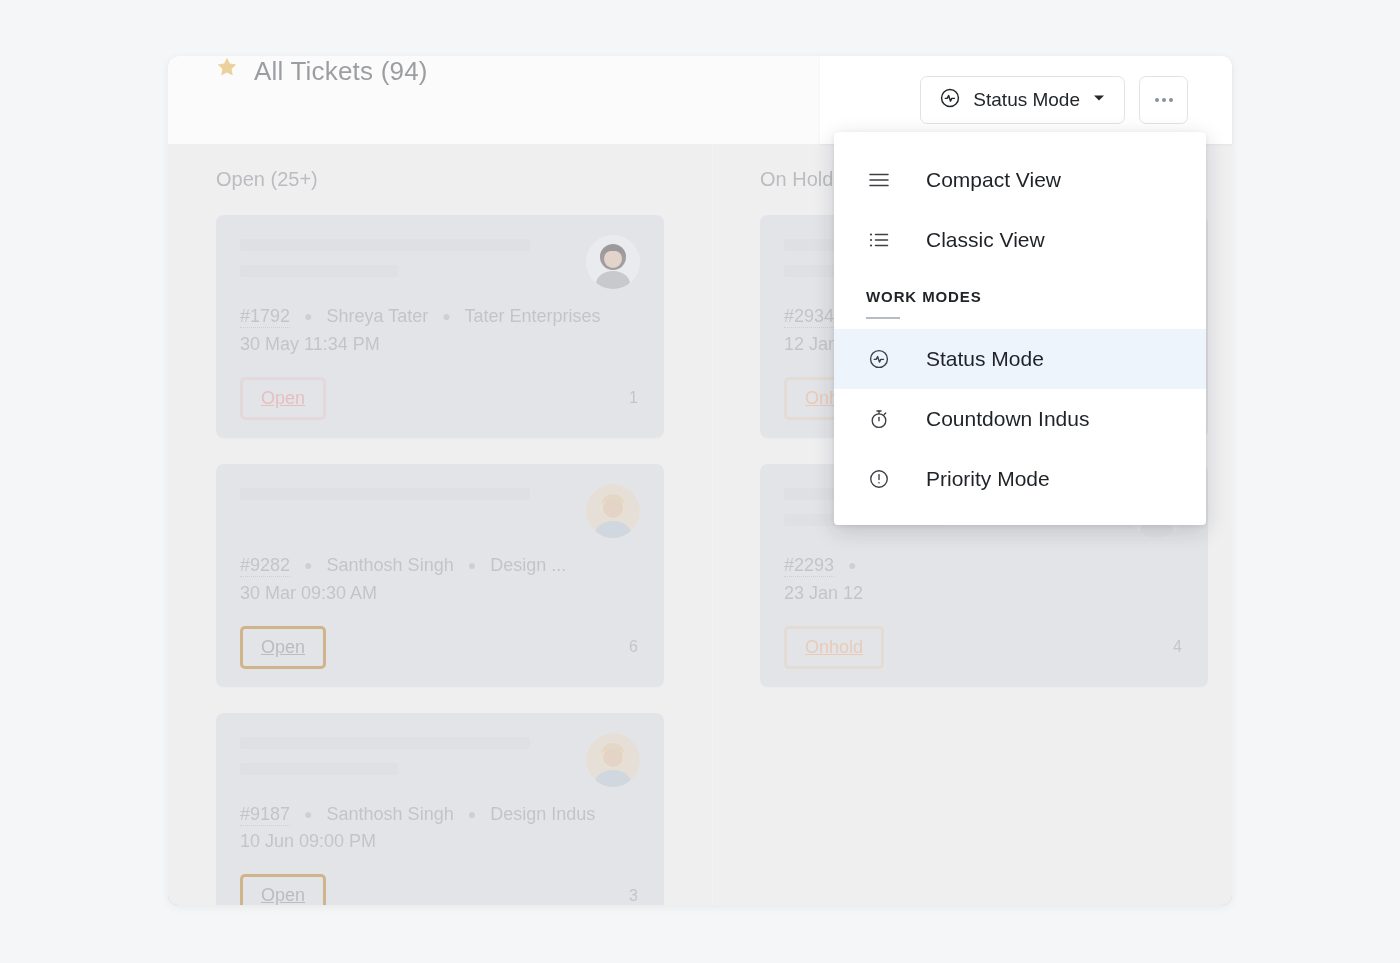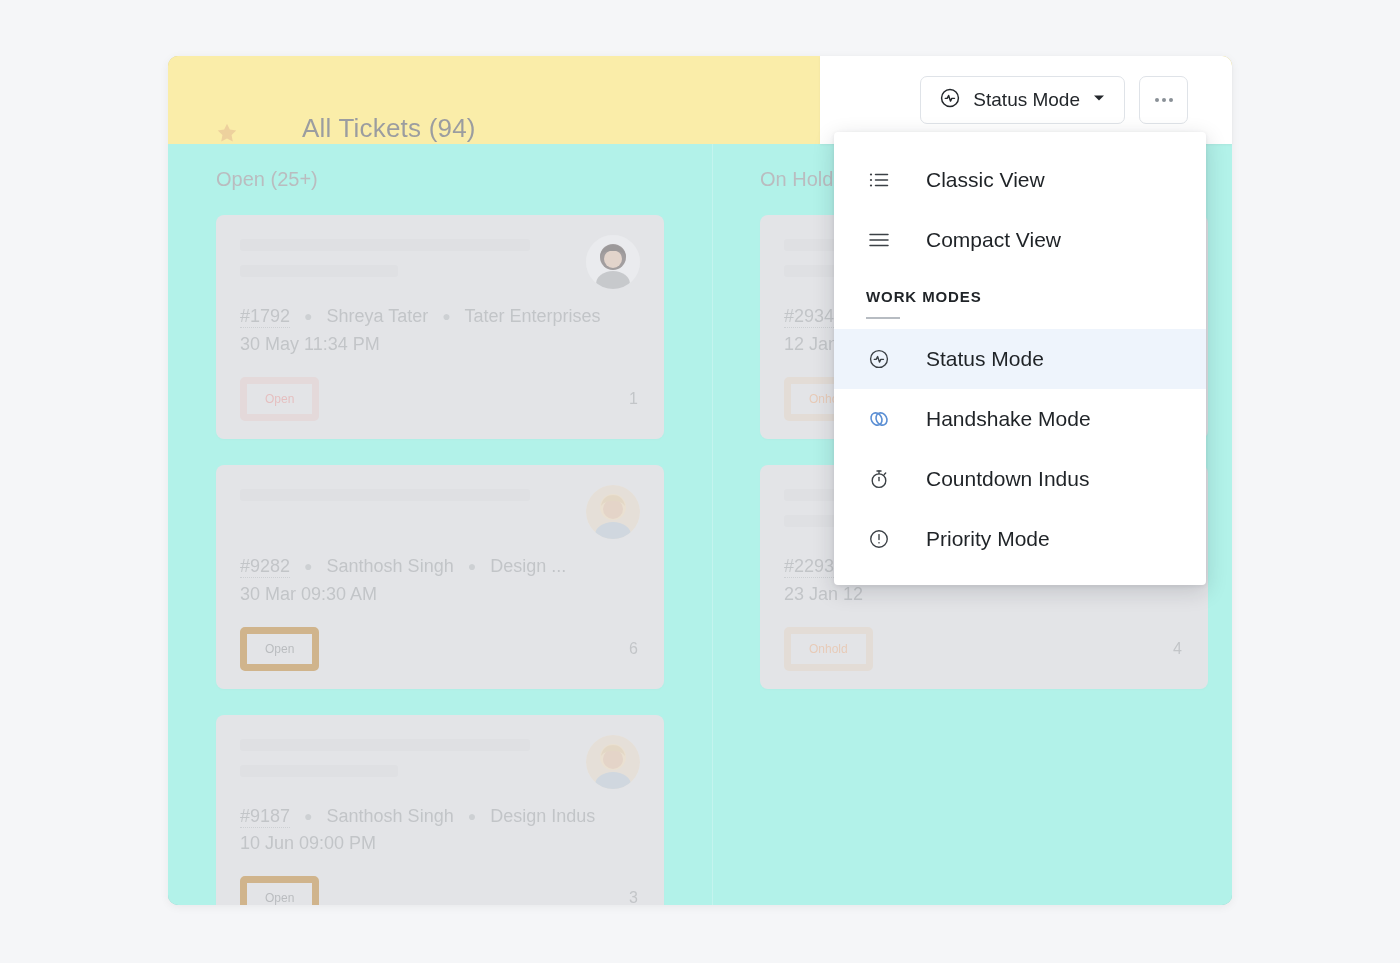--- a/index.html
+++ b/index.html
@@ -21,45 +21,44 @@
     width: 1064px;
     height: 849px;
     border-radius: 10px;
     overflow: hidden;
     background: #c3c6ca;
     box-shadow: 0 2px 10px rgba(0,0,0,0.06);
   }
 
   .board-header {
     height: 88px;
-    background: #fde047;
-    display: flex;
-    align-items: flex-end;
+    background: #ffffff;
+    display: flex;
+    align-items: flex-start;
     padding: 0 48px;
-    gap: 48px;
   }
 
   .star-icon {
     width: 22px; height: 22px;
     margin-right: 16px;
     flex: 0 0 auto;
     display: block;
   }
 
   .board-title {
     font-size: 26px;
     color: #2c2f33;
     letter-spacing: 0.2px;
     white-space: nowrap;
   }
 
   .columns {
     display: flex;
     height: calc(100% - 88px);
-    background: #5eead4;
+    background: #e5e5e5;
   }
 
   .column {
     width: 544px;
     flex: 0 0 544px;
     padding: 24px 48px 0 48px;
     position: relative;
   }
 
   .column + .column::before {
@@ -137,26 +136,27 @@
 
   .card-bottom {
     display: flex;
     align-items: center;
     justify-content: space-between;
     margin-top: 18px;
   }
 
   .badge {
     display: inline-block;
-    border: 7px solid #a16207;
+    border: 3px solid #a16207;
     border-radius: 5px;
     padding: 8px 18px;
-    font-size: 12px;
+    font-size: 18px;
     color: #6f7479;
     background: transparent;
+    text-decoration: underline;
   }
   .badge.open-accent { color: #cf7a7a; border-color: #ccb3b3; }
   .badge.onhold-accent { color: #d49468; border-color: #cbbbab; }
 
   .card-count {
     font-size: 16px;
     color: #83888d;
     padding-right: 2px;
   }
 
@@ -467,67 +467,58 @@
         <i></i>
     </span>
   </div>
 </div>
 
 <div class="menu">
 
   <div class="menu-item">
     <span class="menu-icon">
       <svg width="22" height="22" viewBox="0 0 22 22" fill="none" stroke="#3b4045" stroke-width="1.5" stroke-linecap="round">
+        <path d="M2 5.5h18"></path>
+          <path d="M2 11h18"></path>
+          <path d="M2 16.5h18"></path>
+      </svg>
+    </span>
+    <span class="menu-label">Compact View</span>
+  </div>
+
+  <div class="menu-item">
+    <span class="menu-icon">
+      <svg width="22" height="22" viewBox="0 0 22 22" fill="none" stroke="#3b4045" stroke-width="1.5" stroke-linecap="round">
         <circle cx="3" cy="5.5" r="1.1" fill="#3b4045" stroke="none"></circle>
         <path d="M7.5 5.5h12"></path>
         <circle cx="3" cy="11" r="1.1" fill="#3b4045" stroke="none"></circle>
         <path d="M7.5 11h12"></path>
         <circle cx="3" cy="16.5" r="1.1" fill="#3b4045" stroke="none"></circle>
         <path d="M7.5 16.5h12"></path>
       </svg>
     </span>
     <span class="menu-label">Classic View</span>
   </div>
 
-  <div class="menu-item">
-    <span class="menu-icon">
-      <svg width="22" height="22" viewBox="0 0 22 22" fill="none" stroke="#3b4045" stroke-width="1.5" stroke-linecap="round">
-        <path d="M2 5.5h18"></path>
-          <path d="M2 11h18"></path>
-          <path d="M2 16.5h18"></path>
-      </svg>
-    </span>
-    <span class="menu-label">Compact View</span>
-  </div>
-
 
   <div class="menu-section">
     <div class="menu-section-title">WORK MODES</div>
     <div class="menu-section-rule"></div>
   </div>
 
   <div class="menu-item active">
     <span class="menu-icon">
       <svg width="22" height="22" viewBox="0 0 24 24" fill="none" stroke="#3b4045" stroke-width="1.5">
         <circle cx="12" cy="12" r="9.2"></circle>
         <path d="M6.8 12.4h2.1l1.6-3.1 2 6.1 1.5-3h2.9" stroke-linecap="round" stroke-linejoin="round"></path>
       </svg>
     </span>
     <span class="menu-label">Status Mode</span>
   </div>
 
-  <div class="menu-item">
-    <span class="menu-icon accent-blue">
-      <svg width="24" height="24" viewBox="0 0 24 24" fill="none" stroke="#5b8fd4" stroke-width="1.6">
-        <ellipse cx="9.5" cy="12" rx="5.2" ry="6.4" transform="rotate(-28 9.5 12)"></ellipse>
-        <ellipse cx="14.5" cy="12" rx="5.2" ry="6.4" transform="rotate(-28 14.5 12)"></ellipse>
-      </svg>
-    </span>
-    <span class="menu-label">Handshake Mode</span>
-  </div>
 
   <div class="menu-item">
     <span class="menu-icon">
       <svg width="22" height="22" viewBox="0 0 24 24" fill="none" stroke="#3b4045" stroke-width="1.5" stroke-linecap="round">
         <circle cx="12" cy="13.8" r="7.4"></circle>
         <path d="M12 10.2v3.6"></path>
         <path d="M9.8 3.3h4.4"></path>
         <path d="M12 3.3v2.9"></path>
         <path d="M17.7 7.1l1.6-1.6"></path>
       </svg>

